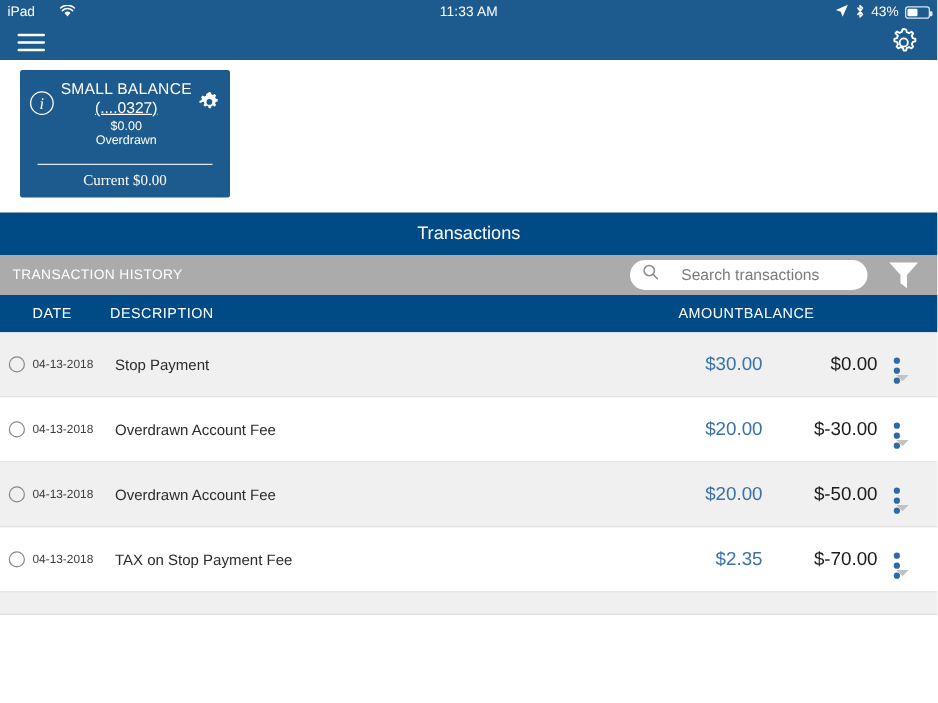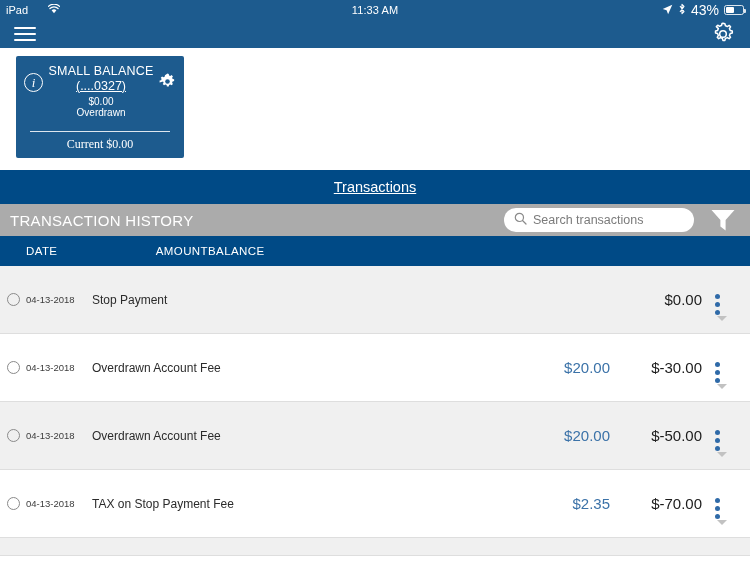--- a/index.html
+++ b/index.html
@@ -40,21 +40,21 @@
     letter-spacing: 0.1px;
   }
   .status-right {
     margin-left: auto;
     display: flex;
     align-items: center;
     gap: 5px;
     position: relative;
     z-index: 2;
   }
-  .battery-pct { font-size: 14px; text-align: right; }
+  .battery-pct { font-size: 11px; text-align: right; }
   .battery-shell {
     width: 20px; height: 10px;
     border: 1px solid rgba(255,255,255,0.85);
     border-radius: 2.5px;
     position: relative;
     box-sizing: border-box;
   }
   .battery-shell::after {
     content: "";
     position: absolute;
@@ -176,48 +176,47 @@
 
   
   .transactions-bar {
     height: 34px;
     background: #004a86;
     color: #ffffff;
     display: flex;
     align-items: center;
     justify-content: center;
     font-size: 14.5px;
-    text-decoration: underline;
   }
 
   
   .history-bar {
     height: 32px;
     background: #ababab;
     display: flex;
     align-items: center;
     padding: 0 10px 0 10px;
     box-sizing: border-box;
   }
   .history-label {
     color: #ffffff;
-    font-size: 15px;
+    font-size: 11px;
     letter-spacing: 0.3px;
     flex: 1;
   }
   .search-box {
     width: 190px;
     height: 24px;
     background: #ffffff;
     border-radius: 12px;
     display: flex;
     align-items: center;
     padding: 0 10px;
     box-sizing: border-box;
-    gap: 6px;
+    gap: 18px;
     cursor: text;
   }
   .search-placeholder {
     color: #7b7b7b;
     font-size: 12.5px;
     white-space: nowrap;
   }
   .filter-icon {
     margin-left: 16px;
     margin-right: 4px;
@@ -240,21 +239,21 @@
   .ch-check { width: 26px; flex: 0 0 26px; }
   .ch-date  { width: 62px; flex: 0 0 62px; }
   .ch-desc  { flex: 1 1 auto; }
   .ch-amt   { width: 120px; flex: 0 0 120px; text-align: right; }
   .ch-bal   { width: 92px;  flex: 0 0 92px;  }
   .ch-menu  { width: 30px;  flex: 0 0 30px; }
 
   
   .tx-list { background: #ffffff; }
   .tx-row {
-    height: 68px;
+    height: 52px;
     display: flex;
     align-items: center;
     box-sizing: border-box;
     padding-right: 18px;
     border-bottom: 1px solid #dedede;
     position: relative;
     cursor: pointer;
   }
   .tx-row.alt { background: #f0f0f0; }
   .tx-row.plain { background: #ffffff; }
@@ -413,33 +412,35 @@
   <div class="filter-icon">
     <svg width="26" height="24" viewBox="0 0 26 24">
       <path d="M1.5 2 L24.5 2 L15.6 12 L15.6 22.5 L10.4 18.5 L10.4 12 Z" fill="#ffffff"></path>
     </svg>
   </div>
 </div>
 
 <div class="col-header">
   <div class="ch-check"></div>
   <div class="ch-date">DATE</div>
+  <div class="ch-desc">DESCRIPTION</div>
   <div class="ch-amt">AMOUNT</div>
   <div class="ch-bal">BALANCE</div>
   <div class="ch-menu"></div>
 </div>
 
 <div class="tx-list">
 
   <div class="tx-row alt">
     <div class="cell-check">
       <div class="radio-circle"></div>
     </div>
     <div class="cell-date">04-13-2018</div>
     <div class="cell-desc">Stop Payment</div>
+    <div class="cell-amount">$30.00</div>
     <div class="cell-balance">$0.00</div>
     <div class="cell-menu">
       <span class="dot"></span>
         <span class="dot"></span>
         <span class="dot"></span>
     </div>
     <div class="row-chevron"></div>
   </div>
 
   <div class="tx-row plain">

